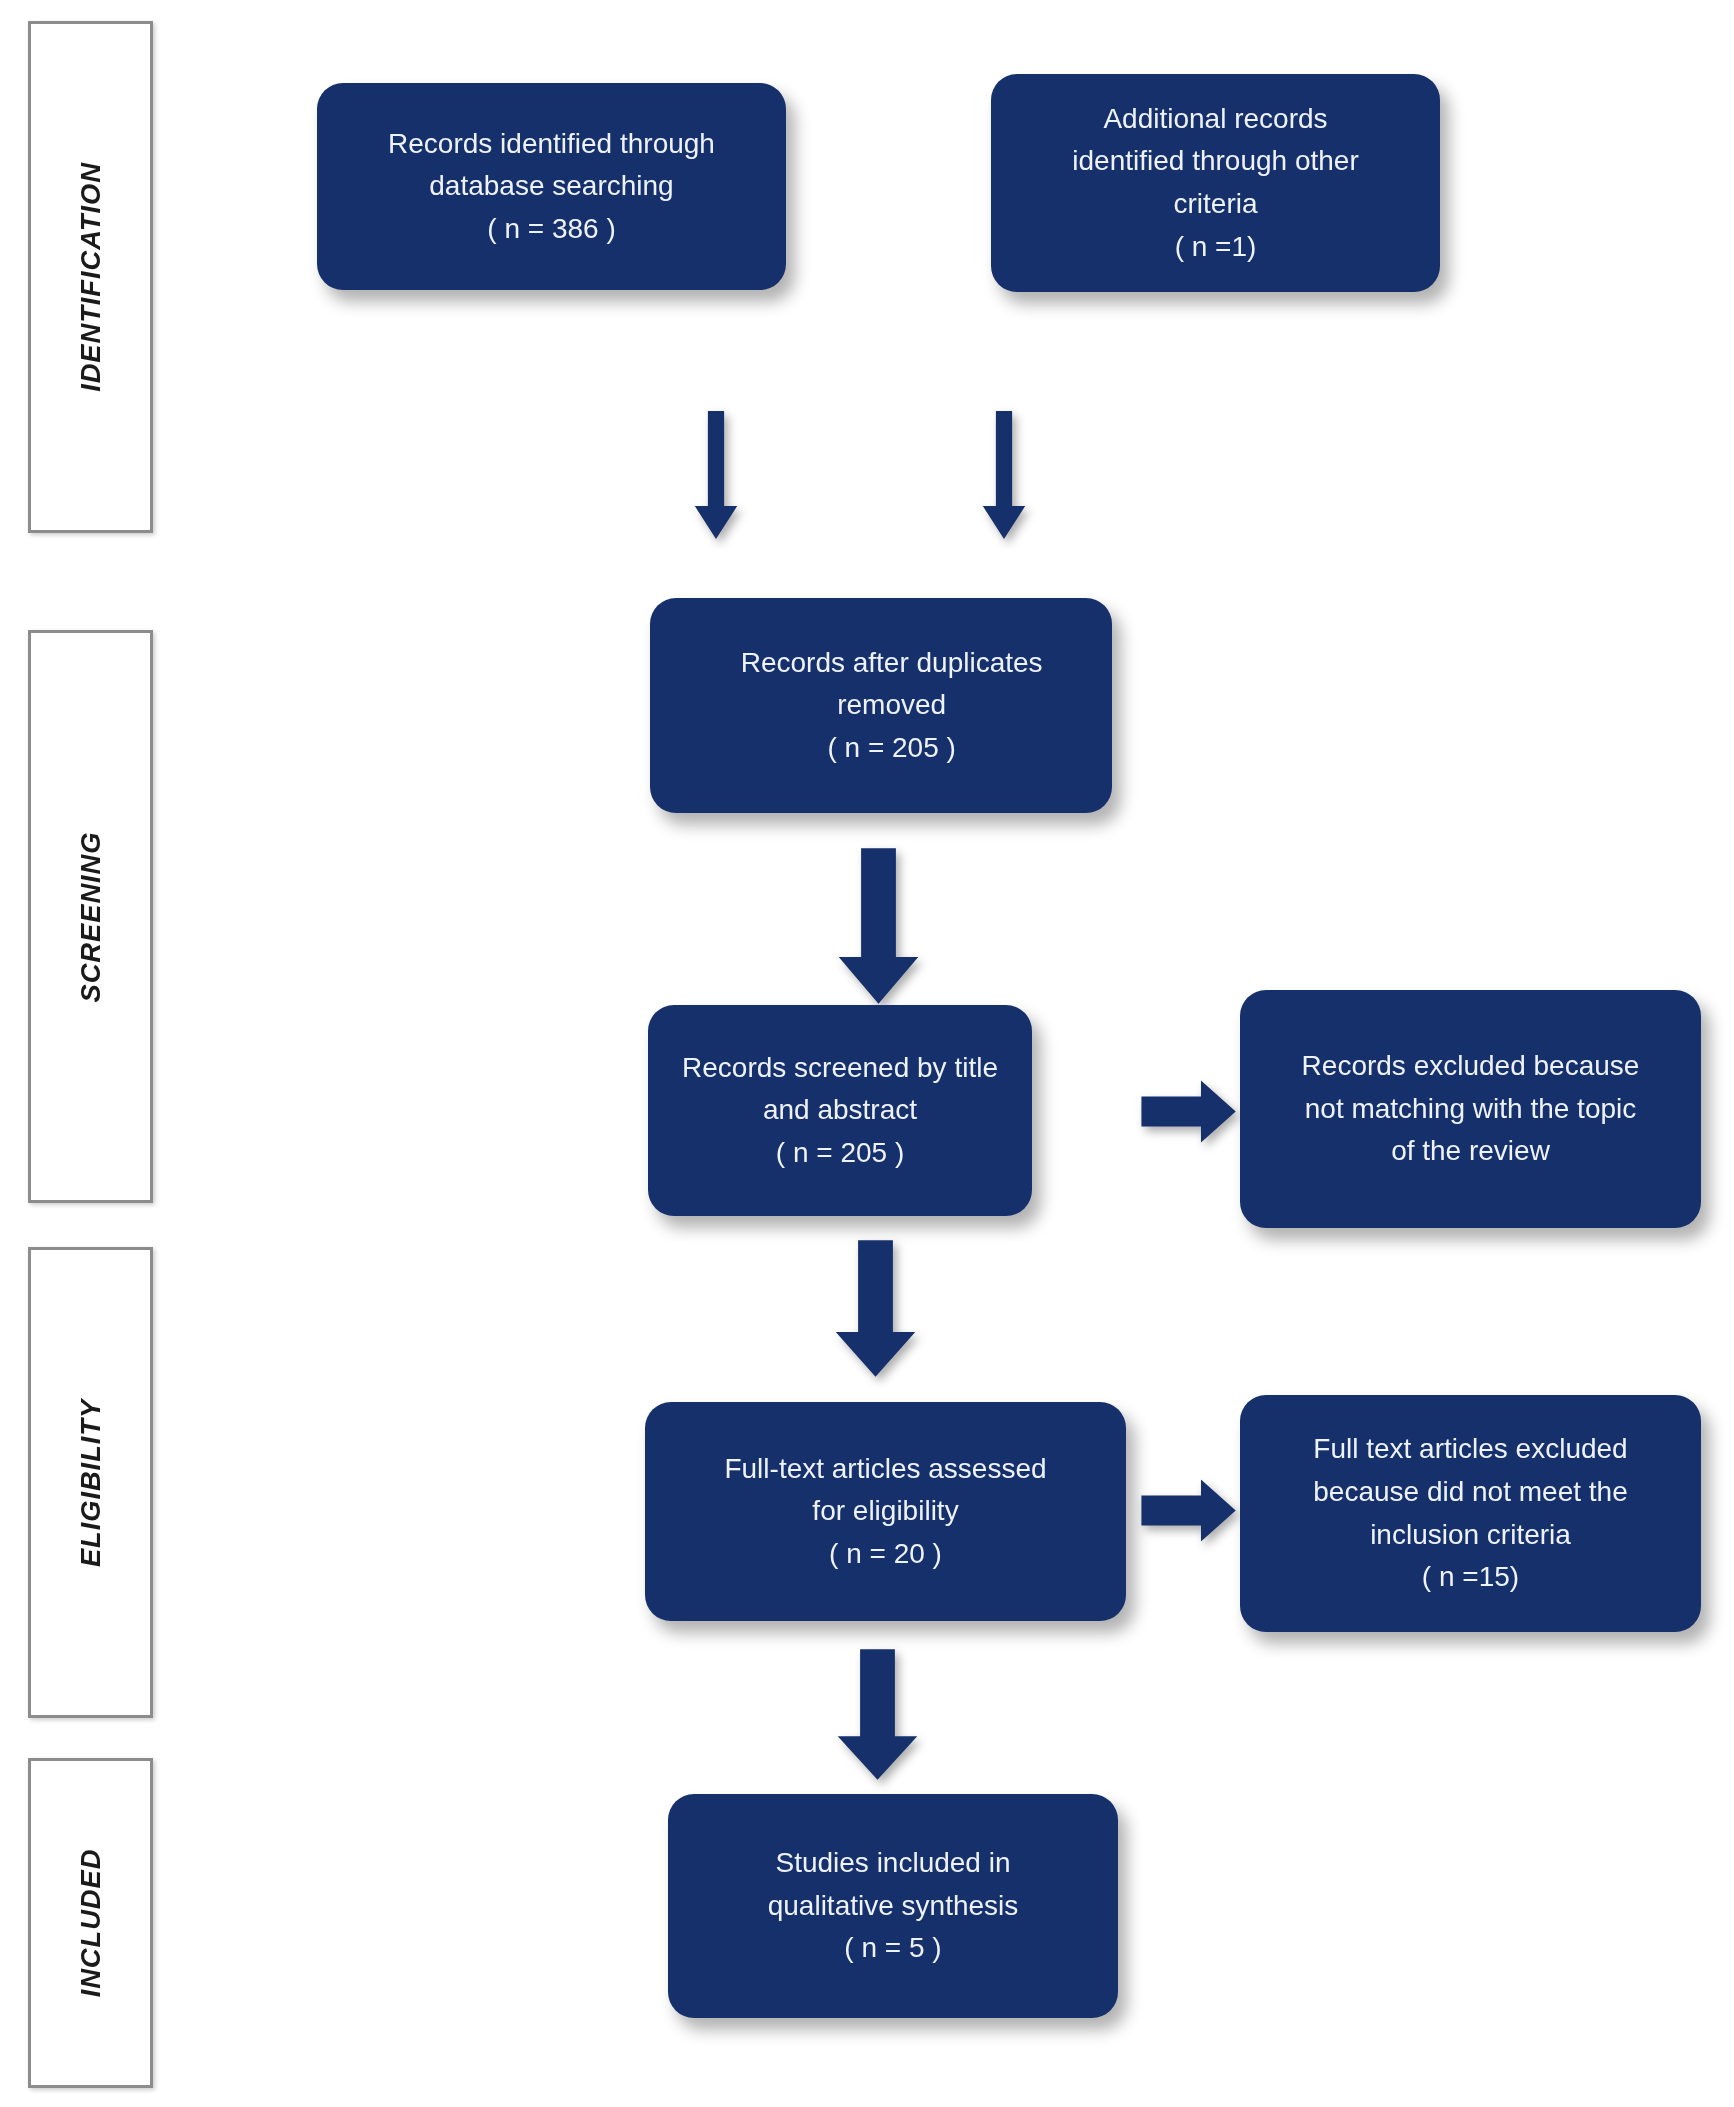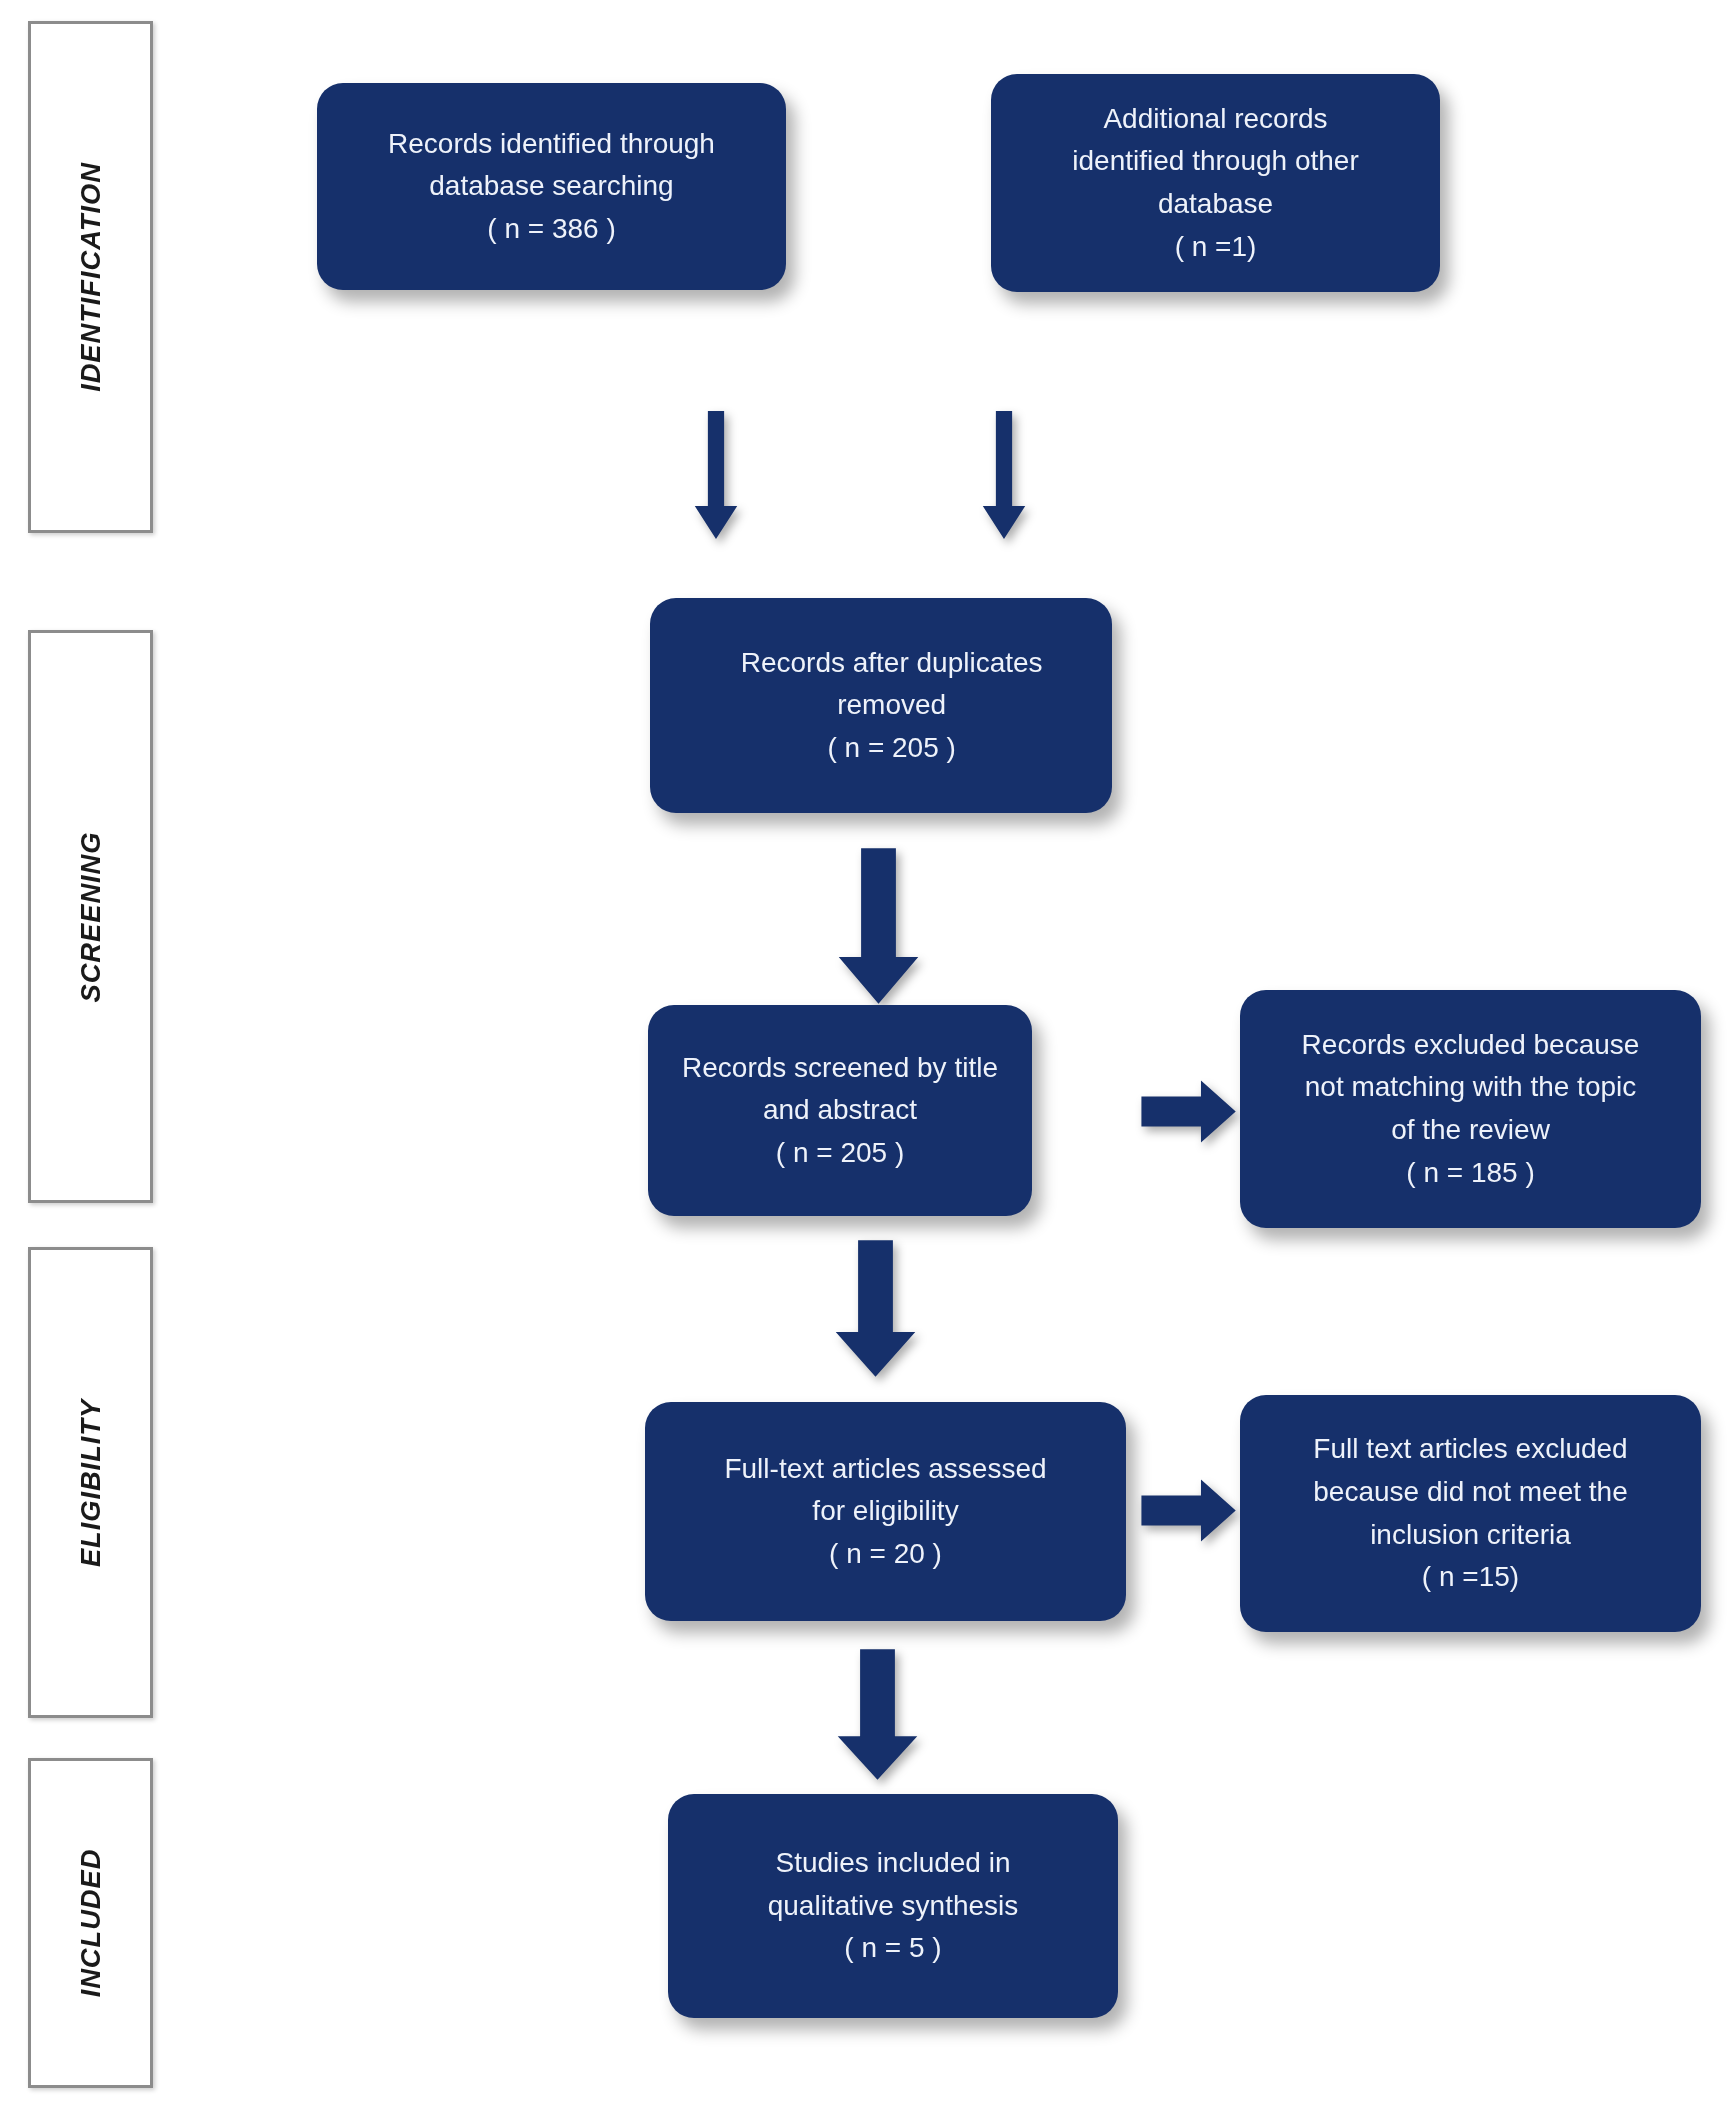--- a/index.html
+++ b/index.html
@@ -100,21 +100,21 @@
       <span class="ln">Records identified through</span>
       <span class="ln">database searching</span>
       <span class="ln">( n =  386 )</span>
     </span>
   </div>
 
   <div class="node" style="left:991px; top:74px; width:449px; height:218px;">
     <span class="txt">
       <span class="ln">Additional records</span>
       <span class="ln">identified through other</span>
-      <span class="ln">database</span>
+      <span class="ln">criteria</span>
       <span class="ln">( n =1)</span>
     </span>
   </div>
 
   <div class="v-arrow" style="left:691px; top:411px; width:50px; height:128px;">
     <svg width="50" height="128" viewBox="0 0 80 205" xmlns="http://www.w3.org/2000/svg">
       <polygon points="27,0 53,0 53,152 74,152 40,205 6,152 27,152" fill="#16306b"></polygon>
     </svg>
   </div>
 
@@ -150,21 +150,20 @@
     <svg width="97" height="67" viewBox="0 0 155 108" xmlns="http://www.w3.org/2000/svg">
       <polygon points="0,30 96,30 96,4 152,54 96,104 96,78 0,78" fill="#16306b"></polygon>
     </svg>
   </div>
 
   <div class="node" style="left:1240px; top:990px; width:461px; height:238px;">
     <span class="txt">
       <span class="ln">Records excluded because</span>
       <span class="ln">not matching with the topic</span>
       <span class="ln">of  the review</span>
-      <span class="ln">( n = 185 )</span>
     </span>
   </div>
 
   <div class="v-arrow" style="left:832px; top:1240px; width:87px; height:137px;">
     <svg width="87" height="137" viewBox="0 0 140 220" xmlns="http://www.w3.org/2000/svg">
       <polygon points="42,0 98,0 98,148 134,148 70,220 6,148 42,148" fill="#16306b"></polygon>
     </svg>
   </div>
 
   <div class="node" style="left:645px; top:1402px; width:481px; height:219px;">

